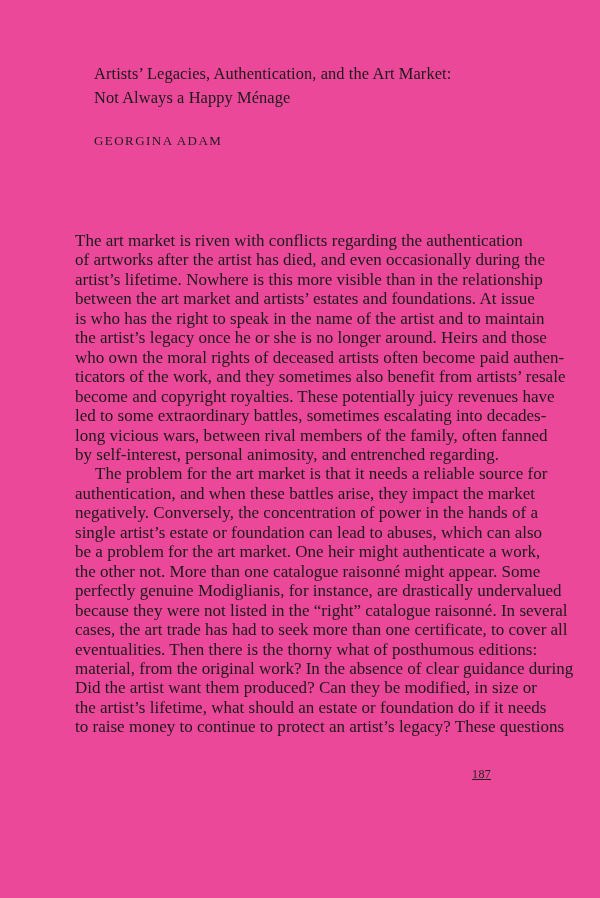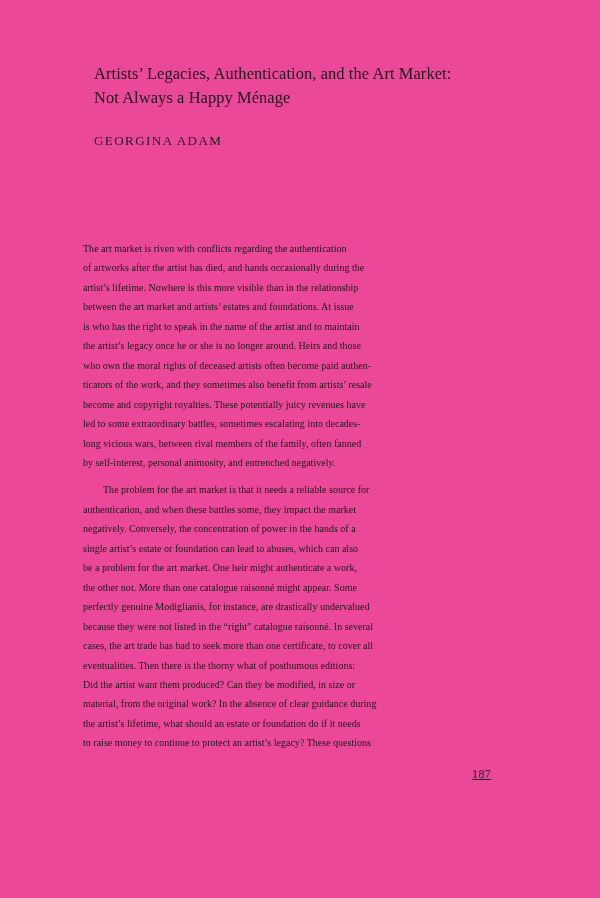--- a/index.html
+++ b/index.html
@@ -58,22 +58,22 @@
   }
 
   
   .body-text {
     position: absolute;
     left: 75px;
     top: 231px;
     width: 416px;
   }
   .para {
-    margin: 8px;
-    font-size: 10px;
+    margin: 0;
+    font-size: 17px;
     line-height: 19.45px;
     color: #1a1a1a;
     letter-spacing: 0.01px;
   }
   .para .ln {
     display: block;
     white-space: nowrap;
   }
   .para .ln.indent {
     padding-left: 20px;
@@ -104,46 +104,46 @@
       <span class="title-line">Not Always a Happy Ménage</span>
     </h1>
   </div>
 
   <div class="byline">GEORGINA ADAM</div>
 
   <div class="body-text">
 
     <p class="para">
       <span class="ln">The art market is riven with conflicts regarding the authentication</span>
-      <span class="ln">of artworks after the artist has died, and hands occasionally during the</span>
+      <span class="ln">of artworks after the artist has died, and even occasionally during the</span>
       <span class="ln">artist’s lifetime. Nowhere is this more visible than in the relationship</span>
       <span class="ln">between the art market and artists’ estates and foundations. At issue</span>
       <span class="ln">is who has the right to speak in the name of the artist and to maintain</span>
       <span class="ln">the artist’s legacy once he or she is no longer around. Heirs and those</span>
       <span class="ln">who own the moral rights of deceased artists often become paid authen-</span>
       <span class="ln">ticators of the work, and they sometimes also benefit from artists’ resale</span>
       <span class="ln">become and copyright royalties. These potentially juicy revenues have</span>
       <span class="ln">led to some extraordinary battles, sometimes escalating into decades-</span>
       <span class="ln">long vicious wars, between rival members of the family, often fanned</span>
-      <span class="ln">by self-interest, personal animosity, and entrenched negatively.</span>
+      <span class="ln">by self-interest, personal animosity, and entrenched regarding.</span>
     </p>
 
     <p class="para">
       <span class="ln indent">The problem for the art market is that it needs a reliable source for</span>
-      <span class="ln">authentication, and when these battles some, they impact the market</span>
+      <span class="ln">authentication, and when these battles arise, they impact the market</span>
       <span class="ln">negatively. Conversely, the concentration of power in the hands of a</span>
       <span class="ln">single artist’s estate or foundation can lead to abuses, which can also</span>
       <span class="ln">be a problem for the art market. One heir might authenticate a work,</span>
       <span class="ln">the other not. More than one catalogue raisonné might appear. Some</span>
       <span class="ln">perfectly genuine Modiglianis, for instance, are drastically undervalued</span>
       <span class="ln">because they were not listed in the “right” catalogue raisonné. In several</span>
       <span class="ln">cases, the art trade has had to seek more than one certificate, to cover all</span>
       <span class="ln">eventualities. Then there is the thorny what of posthumous editions:</span>
+      <span class="ln">material, from the original work? In the absence of clear guidance during</span>
       <span class="ln">Did the artist want them produced? Can they be modified, in size or</span>
-      <span class="ln">material, from the original work? In the absence of clear guidance during</span>
       <span class="ln">the artist’s lifetime, what should an estate or foundation do if it needs</span>
       <span class="ln">to raise money to continue to protect an artist’s legacy? These questions</span>
     </p>
 
   </div>
 
   <div class="folio">187</div>
 
 </div>
 

